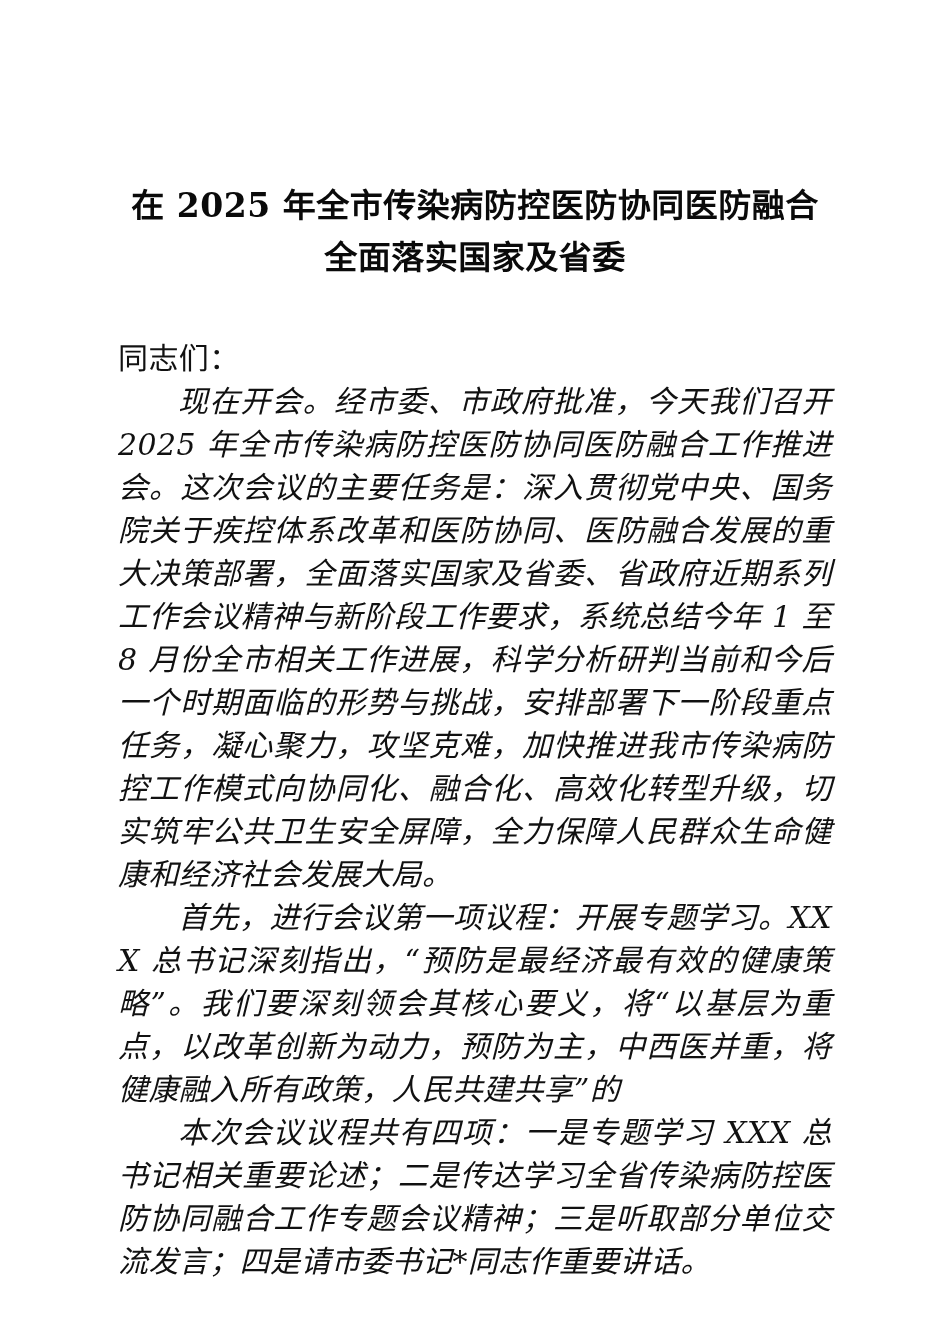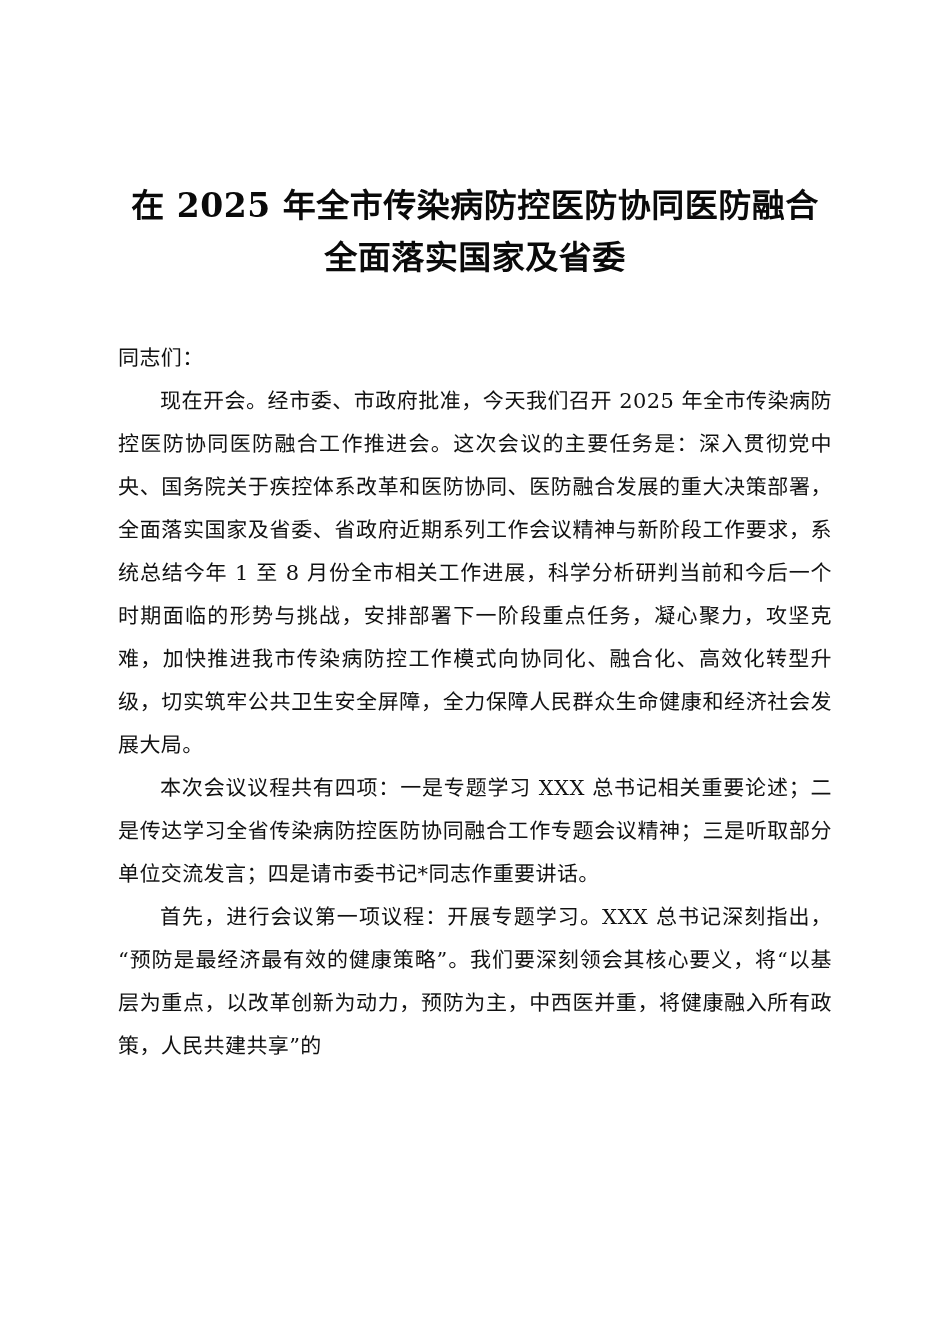--- a/index.html
+++ b/index.html
@@ -57,49 +57,50 @@
   .body-block {
     position: absolute;
     left: 0;
     top: 325px;
     width: 714px;
   }
   p.para {
     margin: 0 0 0 0;
     padding: 0;
     font-family: "DejaVu Serif", "Liberation Serif", serif;
-    font-size: 21px;
+    font-size: 30px;
     line-height: 43px;
     color: #111111;
     text-align: justify;
     text-justify: inter-ideograph;
     text-align-last: left;
     letter-spacing: 0.4px;
     word-break: break-all;
   }
   p.salutation {
     text-indent: 0;
     text-align: left;
   }
   p.indent {
     text-indent: 2em;
+    font-style: italic;
   }
 </style>
 </head>
 <body>
 
 <div class="page">
   <div class="content">
 
     <h1 class="doc-title">
       <span class="tline">在 2025 年全市传染病防控医防协同医防融合</span>
       <span class="tline">全面落实国家及省委</span>
     </h1>
 
     <div class="body-block">
       <p class="para salutation">同志们：</p>
       <p class="para indent">现在开会。经市委、市政府批准，今天我们召开 2025 年全市传染病防控医防协同医防融合工作推进会。这次会议的主要任务是：深入贯彻党中央、国务院关于疾控体系改革和医防协同、医防融合发展的重大决策部署，全面落实国家及省委、省政府近期系列工作会议精神与新阶段工作要求，系统总结今年 1 至 8 月份全市相关工作进展，科学分析研判当前和今后一个时期面临的形势与挑战，安排部署下一阶段重点任务，凝心聚力，攻坚克难，加快推进我市传染病防控工作模式向协同化、融合化、高效化转型升级，切实筑牢公共卫生安全屏障，全力保障人民群众生命健康和经济社会发展大局。</p>
+      <p class="para indent">首先，进行会议第一项议程：开展专题学习。XXX 总书记深刻指出，“预防是最经济最有效的健康策略”。我们要深刻领会其核心要义，将“以基层为重点，以改革创新为动力，预防为主，中西医并重，将健康融入所有政策，人民共建共享”的</p>
       <p class="para indent">本次会议议程共有四项：一是专题学习 XXX 总书记相关重要论述；二是传达学习全省传染病防控医防协同融合工作专题会议精神；三是听取部分单位交流发言；四是请市委书记*同志作重要讲话。</p>
-      <p class="para indent">首先，进行会议第一项议程：开展专题学习。XXX 总书记深刻指出，“预防是最经济最有效的健康策略”。我们要深刻领会其核心要义，将“以基层为重点，以改革创新为动力，预防为主，中西医并重，将健康融入所有政策，人民共建共享”的</p>
     </div>
 
   </div>
 </div>
 
 </body></html>

